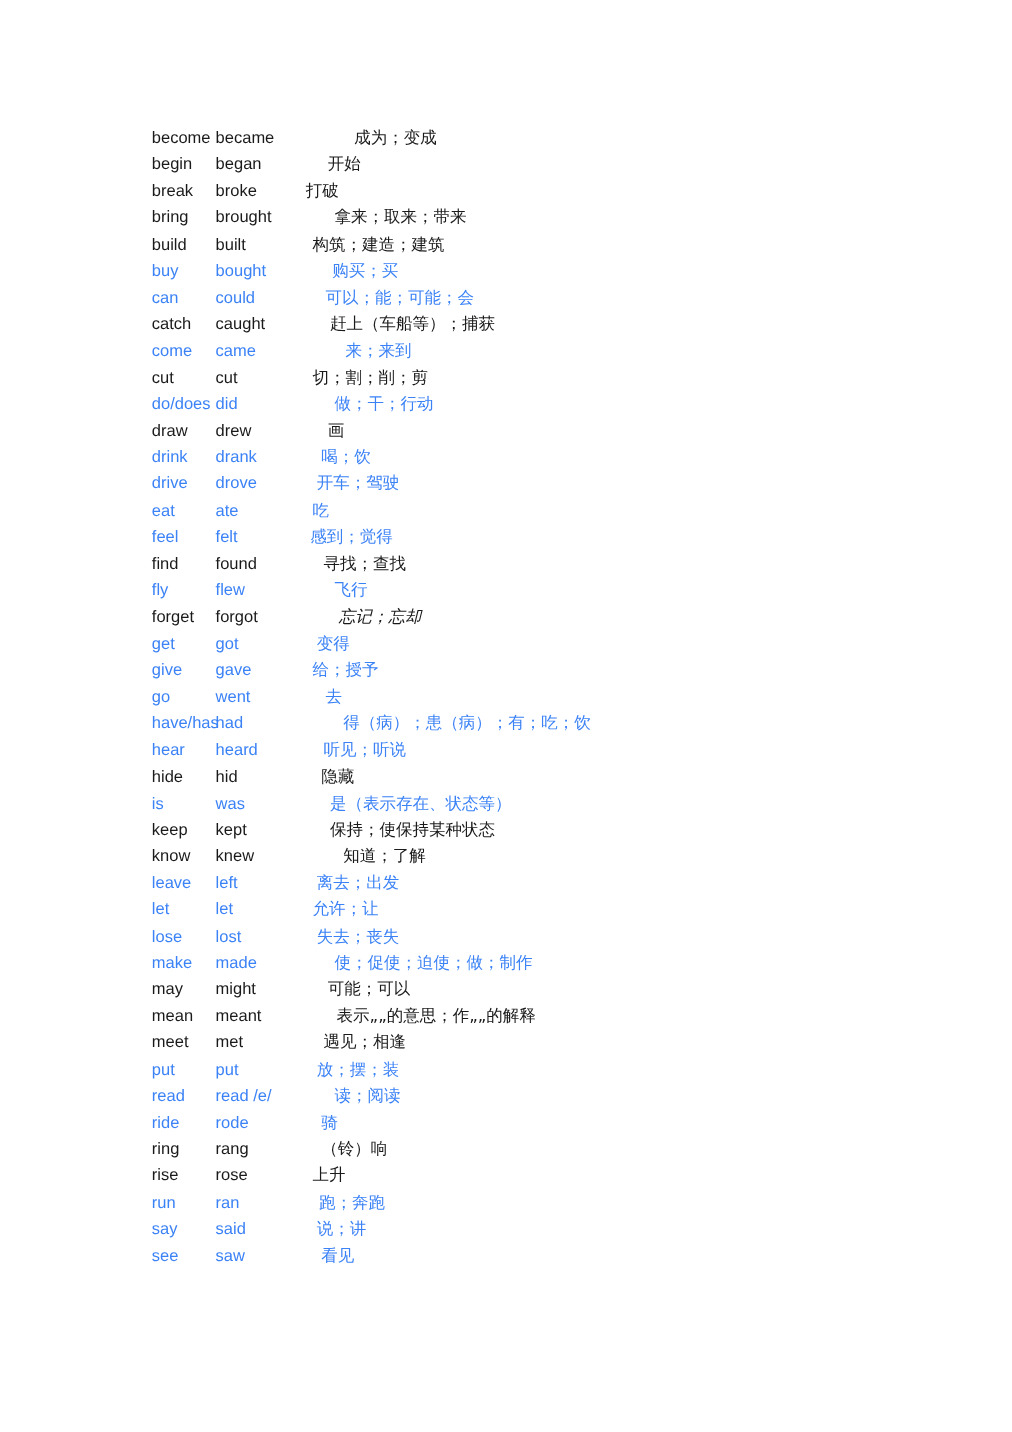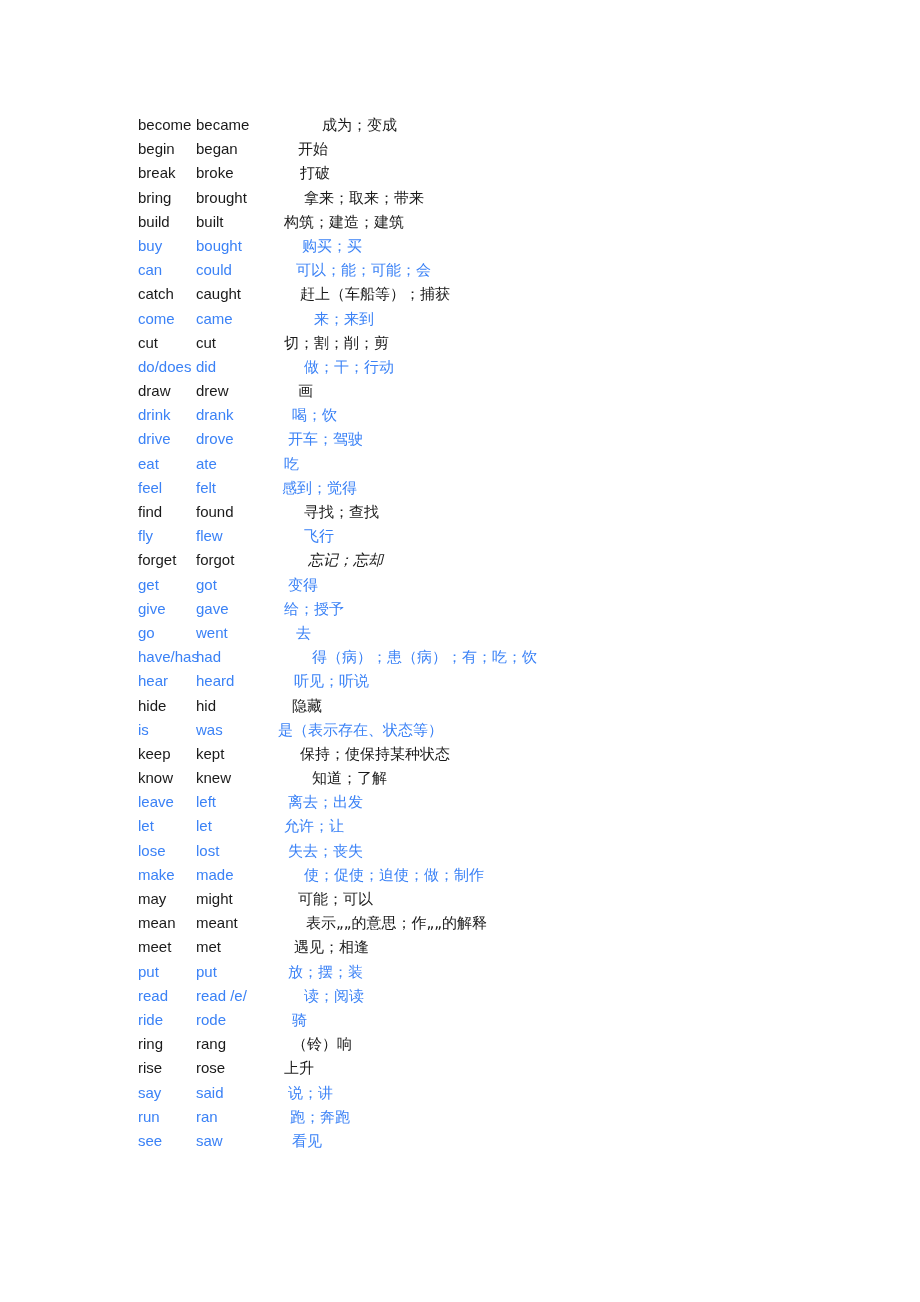--- a/index.html
+++ b/index.html
@@ -55,55 +55,55 @@
   .ink-black { color: #1a1a1a; }
   .ink-red   { color: #b4342e; }
 </style>
 <style>.ink-black{color:#1a1a1a;}.ink-red{color:#3b82f6;}.page{background:#ffffff;}</style></head>
 <body>
 
 <div class="page">
   <div class="verb-list">
       <div class="verb-row ink-black"><span class="col-base">become</span><span class="col-past">became</span><span class="col-gloss" style="margin-left: 44px;">成为；变成</span></div>
       <div class="verb-row ink-black"><span class="col-base">begin</span><span class="col-past">began</span><span class="col-gloss" style="margin-left: 20px;">开始</span></div>
-      <div class="verb-row ink-black"><span class="col-base">break</span><span class="col-past">broke</span><span class="col-gloss" style="margin-left: 22px;">打破</span></div>
+      <div class="verb-row ink-black"><span class="col-base">break</span><span class="col-past">broke</span><span class="col-gloss" style="margin-left: 0;">打破</span></div>
       <div class="verb-row ink-black"><span class="col-base">bring</span><span class="col-past">brought</span><span class="col-gloss" style="margin-left: 26px; font-family: Liberation Mono, monospace;">拿来；取来；带来</span></div>
       <div class="verb-row ink-black"><span class="col-base">build</span><span class="col-past">built</span><span class="col-gloss" style="margin-left: 6px;">构筑；建造；建筑</span></div>
       <div class="verb-row ink-red"><span class="col-base">buy</span><span class="col-past">bought</span><span class="col-gloss" style="margin-left: 24px;">购买；买</span></div>
       <div class="verb-row ink-red"><span class="col-base">can</span><span class="col-past">could</span><span class="col-gloss" style="margin-left: 18px;">可以；能；可能；会</span></div>
       <div class="verb-row ink-black"><span class="col-base">catch</span><span class="col-past">caught</span><span class="col-gloss" style="margin-left: 22px;">赶上（车船等）；捕获</span></div>
       <div class="verb-row ink-red"><span class="col-base">come</span><span class="col-past">came</span><span class="col-gloss" style="margin-left: 36px;">来；来到</span></div>
       <div class="verb-row ink-black"><span class="col-base">cut</span><span class="col-past">cut</span><span class="col-gloss" style="margin-left: 6px;">切；割；削；剪</span></div>
       <div class="verb-row ink-red"><span class="col-base">do/does</span><span class="col-past">did</span><span class="col-gloss" style="margin-left: 26px;">做；干；行动</span></div>
       <div class="verb-row ink-black"><span class="col-base">draw</span><span class="col-past">drew</span><span class="col-gloss" style="margin-left: 20px;">画</span></div>
       <div class="verb-row ink-red"><span class="col-base">drink</span><span class="col-past">drank</span><span class="col-gloss" style="margin-left: 14px;">喝；饮</span></div>
       <div class="verb-row ink-red"><span class="col-base">drive</span><span class="col-past">drove</span><span class="col-gloss" style="margin-left: 10px;">开车；驾驶</span></div>
       <div class="verb-row ink-red"><span class="col-base">eat</span><span class="col-past">ate</span><span class="col-gloss" style="margin-left: 6px;">吃</span></div>
       <div class="verb-row ink-red"><span class="col-base">feel</span><span class="col-past">felt</span><span class="col-gloss" style="margin-left: 4px;">感到；觉得</span></div>
-      <div class="verb-row ink-black"><span class="col-base">find</span><span class="col-past">found</span><span class="col-gloss" style="margin-left: 26px;">寻找；查找</span></div>
+      <div class="verb-row ink-black"><span class="col-base">find</span><span class="col-past">found</span><span class="col-gloss" style="margin-left: 16px;">寻找；查找</span></div>
       <div class="verb-row ink-red"><span class="col-base">fly</span><span class="col-past">flew</span><span class="col-gloss" style="margin-left: 26px;">飞行</span></div>
       <div class="verb-row ink-black"><span class="col-base">forget</span><span class="col-past">forgot</span><span class="col-gloss" style="margin-left: 30px; font-style: italic;">忘记；忘却</span></div>
       <div class="verb-row ink-red"><span class="col-base">get</span><span class="col-past">got</span><span class="col-gloss" style="margin-left: 10px;">变得</span></div>
       <div class="verb-row ink-red"><span class="col-base">give</span><span class="col-past">gave</span><span class="col-gloss" style="margin-left: 6px;">给；授予</span></div>
       <div class="verb-row ink-red"><span class="col-base">go</span><span class="col-past">went</span><span class="col-gloss" style="margin-left: 18px;">去</span></div>
       <div class="verb-row ink-red"><span class="col-base">have/has</span><span class="col-past">had</span><span class="col-gloss" style="margin-left: 34px;">得（病）；患（病）；有；吃；饮</span></div>
       <div class="verb-row ink-red"><span class="col-base">hear</span><span class="col-past">heard</span><span class="col-gloss" style="margin-left: 16px;">听见；听说</span></div>
       <div class="verb-row ink-black"><span class="col-base">hide</span><span class="col-past">hid</span><span class="col-gloss" style="margin-left: 14px;">隐藏</span></div>
-      <div class="verb-row ink-red"><span class="col-base">is</span><span class="col-past">was</span><span class="col-gloss" style="margin-left: 0;">是（表示存在、状态等）</span></div>
+      <div class="verb-row ink-red"><span class="col-base">is</span><span class="col-past">was</span><span class="col-gloss" style="margin-left: 22px;">是（表示存在、状态等）</span></div>
       <div class="verb-row ink-black"><span class="col-base">keep</span><span class="col-past">kept</span><span class="col-gloss" style="margin-left: 22px;">保持；使保持某种状态</span></div>
       <div class="verb-row ink-black"><span class="col-base">know</span><span class="col-past">knew</span><span class="col-gloss" style="margin-left: 34px;">知道；了解</span></div>
       <div class="verb-row ink-red"><span class="col-base">leave</span><span class="col-past">left</span><span class="col-gloss" style="margin-left: 10px;">离去；出发</span></div>
       <div class="verb-row ink-red"><span class="col-base">let</span><span class="col-past">let</span><span class="col-gloss" style="margin-left: 6px;">允许；让</span></div>
       <div class="verb-row ink-red"><span class="col-base">lose</span><span class="col-past">lost</span><span class="col-gloss" style="margin-left: 10px;">失去；丧失</span></div>
       <div class="verb-row ink-red"><span class="col-base">make</span><span class="col-past">made</span><span class="col-gloss" style="margin-left: 26px;">使；促使；迫使；做；制作</span></div>
       <div class="verb-row ink-black"><span class="col-base">may</span><span class="col-past">might</span><span class="col-gloss" style="margin-left: 20px;">可能；可以</span></div>
       <div class="verb-row ink-black"><span class="col-base">mean</span><span class="col-past">meant</span><span class="col-gloss" style="margin-left: 28px;">表示„„的意思；作„„的解释</span></div>
       <div class="verb-row ink-black"><span class="col-base">meet</span><span class="col-past">met</span><span class="col-gloss" style="margin-left: 16px;">遇见；相逢</span></div>
       <div class="verb-row ink-red"><span class="col-base">put</span><span class="col-past">put</span><span class="col-gloss" style="margin-left: 10px;">放；摆；装</span></div>
       <div class="verb-row ink-red"><span class="col-base">read</span><span class="col-past">read /e/</span><span class="col-gloss" style="margin-left: 26px;">读；阅读</span></div>
       <div class="verb-row ink-red"><span class="col-base">ride</span><span class="col-past">rode</span><span class="col-gloss" style="margin-left: 14px;">骑</span></div>
       <div class="verb-row ink-black"><span class="col-base">ring</span><span class="col-past">rang</span><span class="col-gloss" style="margin-left: 14px;">（铃）响</span></div>
       <div class="verb-row ink-black"><span class="col-base">rise</span><span class="col-past">rose</span><span class="col-gloss" style="margin-left: 6px;">上升</span></div>
+      <div class="verb-row ink-red"><span class="col-base">run</span><span class="col-past">ran</span><span class="col-gloss" style="margin-left: 12px;">跑；奔跑</span></div>
       <div class="verb-row ink-red"><span class="col-base">say</span><span class="col-past">said</span><span class="col-gloss" style="margin-left: 10px;">说；讲</span></div>
-      <div class="verb-row ink-red"><span class="col-base">run</span><span class="col-past">ran</span><span class="col-gloss" style="margin-left: 12px;">跑；奔跑</span></div>
       <div class="verb-row ink-red"><span class="col-base">see</span><span class="col-past">saw</span><span class="col-gloss" style="margin-left: 14px;">看见</span></div>
     </div>
 </div>
 
 </body></html>

